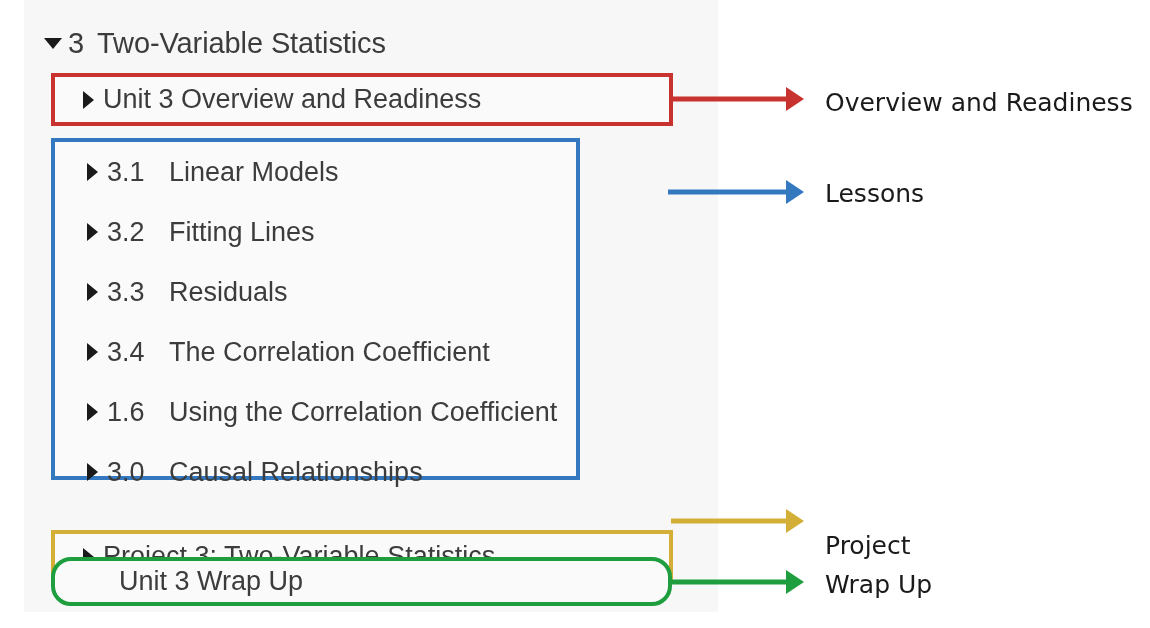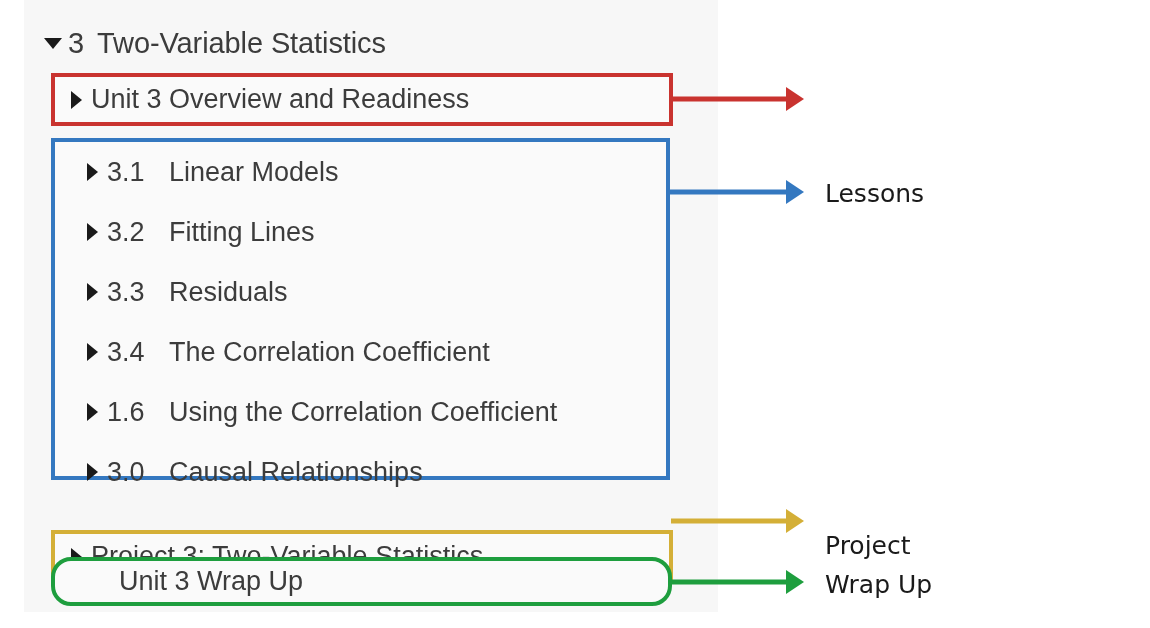--- a/index.html
+++ b/index.html
@@ -66,21 +66,21 @@
   }
   .grp.red    { border: 4px solid #c9332f; }
   .grp.blue   { border: 4px solid #3478c0; }
   .grp.gold   { border: 4px solid #d4af37; margin-top: 35px; }
   .grp.green  { border: 4px solid #1e9e3e; }
 
   .row {
     display: flex;
     align-items: center;
     height: 100%;
-    padding-left: 16px;
+    padding-left: 28px;
     color: #3c3c3c;
     font-size: 27px;
     white-space: nowrap;
   }
   .lesson-row {
     display: flex;
     align-items: center;
     height: 60px;
     padding-left: 32px;
     color: #3c3c3c;
@@ -125,21 +125,21 @@
     <span>Two-Variable Statistics</span>
   </div>
 
   <div class="grp red" style="left:51px; top:73px; width:622px; height:53px;">
     <div class="row">
       <span class="caret-right"></span>
       <span>Unit 3 Overview and Readiness</span>
     </div>
   </div>
 
-  <div class="grp blue" style="left:51px; top:138px; width:619px; height:342px;">
+  <div class="grp blue" style="left:51px; top:138px; width:529px; height:342px;">
     <div class="lesson-row">
       <span class="caret-right"></span>
       <span class="lesson-num">3.1</span>
       <span>Linear Models</span>
     </div>
     <div class="lesson-row">
       <span class="caret-right"></span>
       <span class="lesson-num">3.2</span>
       <span>Fitting Lines</span>
     </div>
@@ -194,17 +194,18 @@
       <line x1="671" y1="521" x2="786" y2="521" stroke="#d4af37" stroke-width="5"></line>
       <polygon points="786,509 804,521 786,533" fill="#d4af37"></polygon>
     </g>
 
     <g>
       <line x1="670" y1="582" x2="786" y2="582" stroke="#1e9e3e" stroke-width="5"></line>
       <polygon points="786,570 804,582 786,594" fill="#1e9e3e"></polygon>
     </g>
   </svg>
 
+  <div class="caption" style="top:102px;">Overview and Readiness</div>
   <div class="caption" style="top:193px;">Lessons</div>
   <div class="caption" style="top:516px;margin-top:29px;">Project</div>
   <div class="caption" style="top:584px;">Wrap Up</div>
 
 </div>
 
 </body></html>

